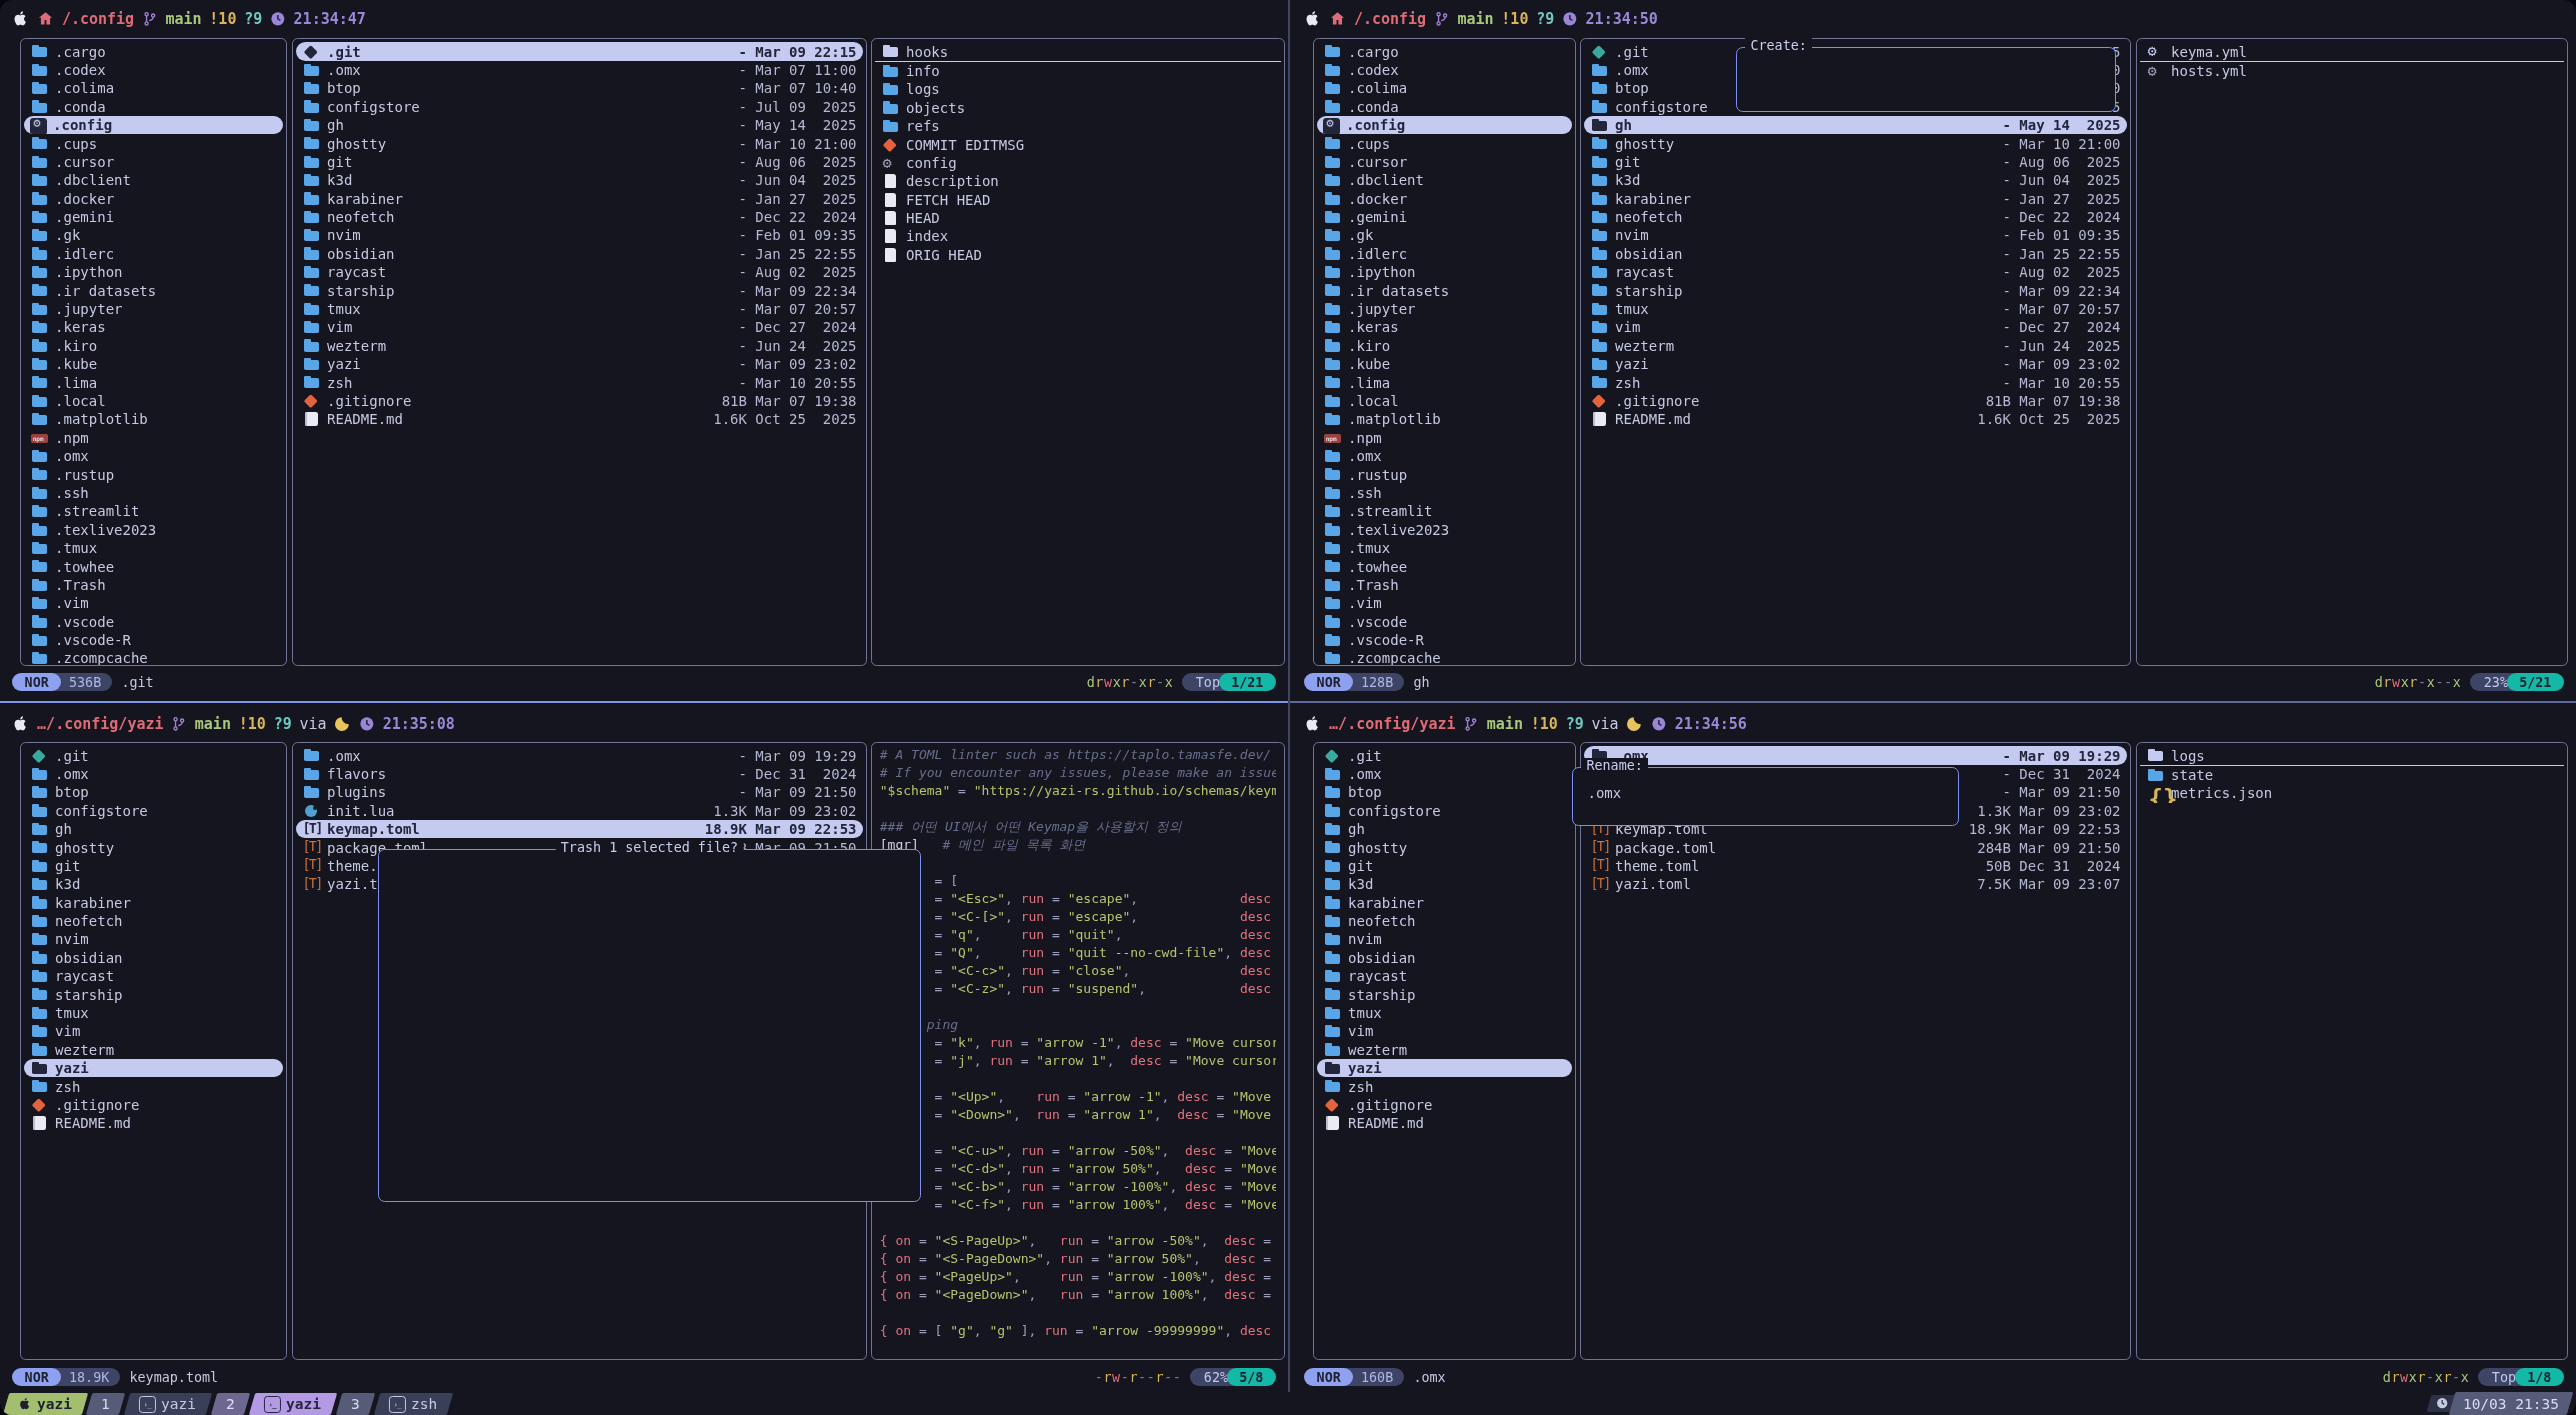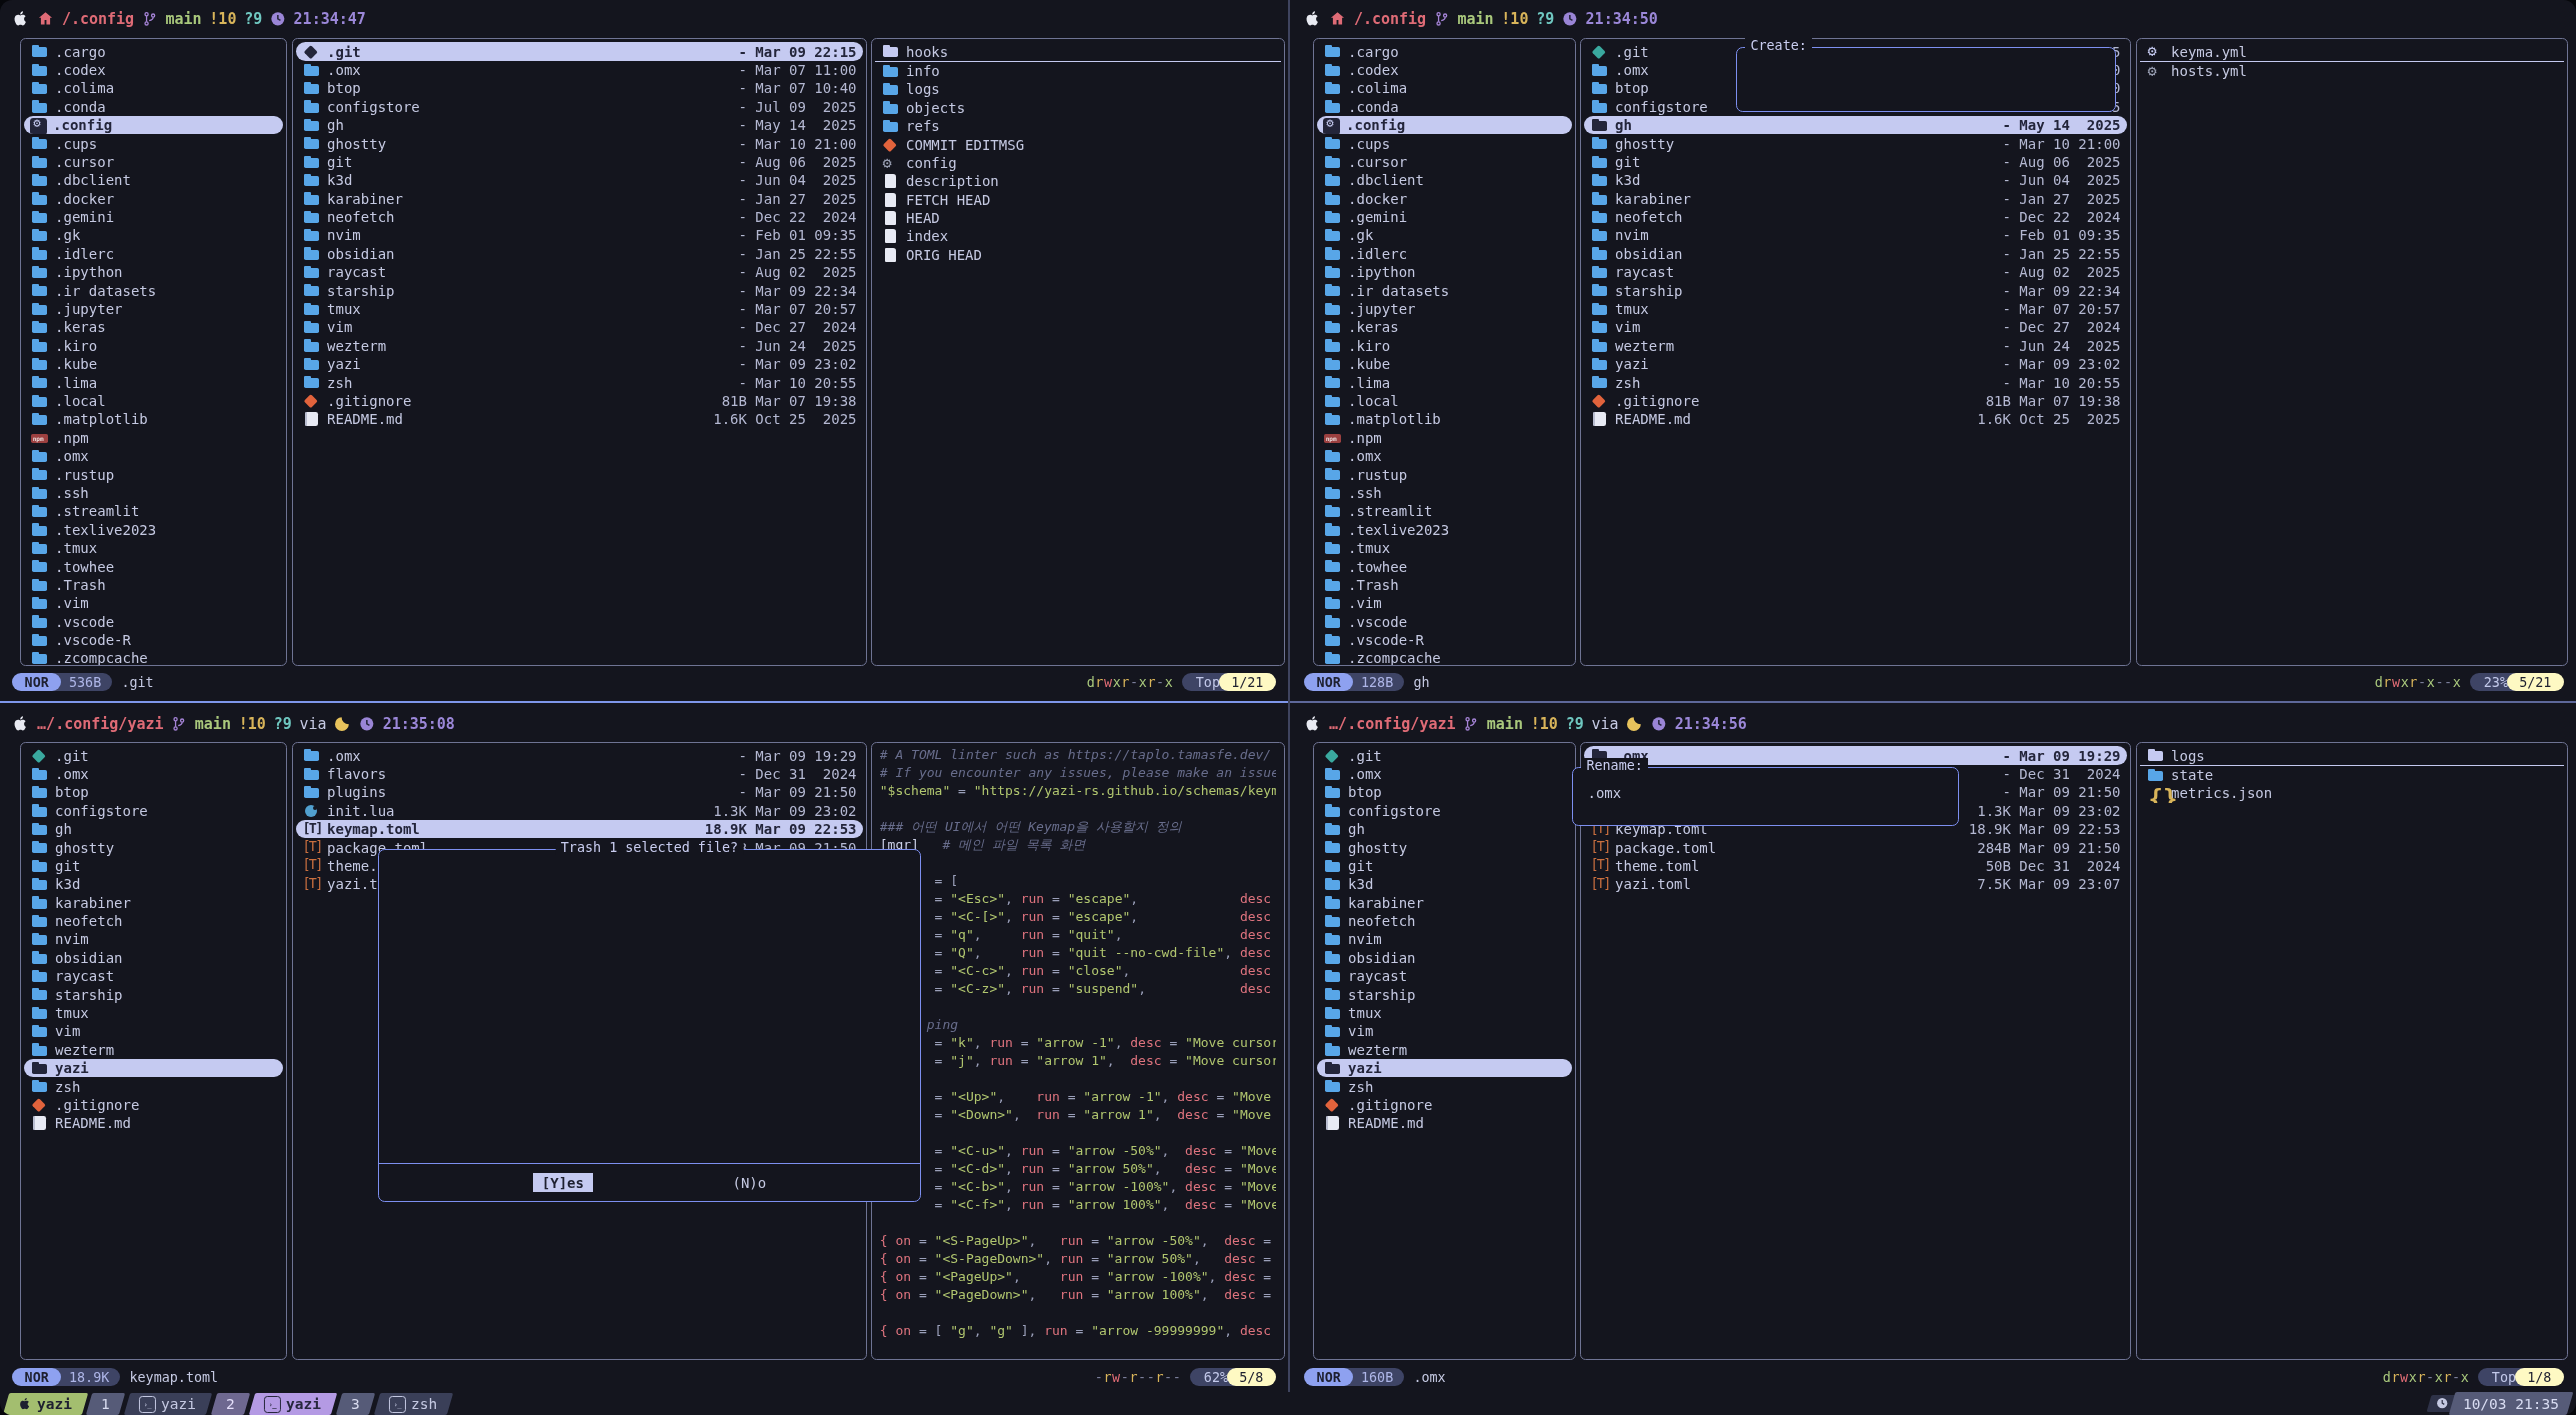--- a/index.html
+++ b/index.html
@@ -43,21 +43,21 @@
   .ic.book::after{content:"";position:absolute;left:2.2px;top:2.2px;width:13.4px;height:14px;background:#e8eaf4;border-left:2.8px solid #b9bdd0;border-radius:1.1px 2.2px 2.2px 1.1px;box-sizing:border-box}
   .ic.braces::before{content:"{}";position:absolute;left:2px;top:1px;color:#d9b55a;font-size:24px;font-weight:bold}
   
   .pstat{position:absolute;left:12.3px;right:12.3px;height:24.6px;display:flex;align-items:center;font-size:13.4px;gap:9px;white-space:pre}
   .pm{background:#8ea1f0;color:#1e2030;padding:1.7px 12.3px;border-radius:12.3px;font-weight:bold;position:relative;z-index:1}
   .ps{background:#3e4465;color:#aeb6e8;padding:1.7px 11.2px 1.7px 22.4px;border-radius:0 12.3px 12.3px 0;margin-left:-14.5px}
   .spacer{flex:1}
   .perms{letter-spacing:0.6px}
   .pc-d,.pc-x{color:#a9c87c}.pc-r{color:#d8b45a}.pc-w{color:#e06c75}.pc-dash{color:#7a7e9a}
   .pp{background:#3e4465;color:#c3c9ea;padding:1.7px 13.4px 1.7px 13.4px;border-radius:12.3px 0 0 12.3px;margin-right:-14.5px}
-  .pv{background:#fef9c3;color:#1e2030;padding:1.7px 12.3px;border-radius:12.3px;font-weight:normal;position:relative;z-index:1}
+  .pv{background:#14b8a6;color:#1e2030;padding:1.7px 12.3px;border-radius:12.3px;font-weight:bold;position:relative;z-index:1}
   
   .col-code{font-size:13px;line-height:18px;white-space:pre;padding:3.4px 7.8px}
   .cl{height:18px;overflow:hidden}
   .tk-c{color:#686d8c;font-style:italic}.tk-g{color:#b1c66f}.tk-p{color:#de737e}
   .tk-n{color:#9ba0ba}.tk-w{color:#cdd1e8}
   
   .vdiv{position:absolute;left:1288px;top:0;width:2.2px;height:1392px;background:#3f445f}
   .hdiv-l{position:absolute;left:0;top:701px;width:1288px;height:2.2px;background:#7e96ea}
   .hdiv-r{position:absolute;left:1290px;top:701px;width:1286px;height:2.2px;background:#5e689a}
   
@@ -459,24 +459,20 @@
     <div class="dlg-body"></div>
   </div>
 
   <div class="dlg" style="left:1572px;top:767px;width:387px;height:59px">
     <span class="dlg-title left">Rename:</span>
     <div class="dlg-body" style="padding-top:17px">.omx</div>
   </div>
 
   <div class="dlg" style="left:378px;top:849px;width:543px;height:353px">
     <span class="dlg-title center">Trash 1 selected file?</span>
-    <div class="dlg-btnbar">
-      <span class="btn-yes">[Y]es</span>
-      <span class="btn-no">(N)o</span>
-    </div>
   </div>
 
   <footer id="tmuxbar">
     <div class="tm-left">
 
     <div class="seg ic-apple s-green">
           <svg class="i-apple" width="13.4" height="13.4" viewBox="0 0 24 24" fill="#1e2030">
             <path d="M17.05 12.54c-.03-2.52 2.06-3.73 2.15-3.79-1.17-1.71-2.99-1.95-3.64-1.98-1.55-.16-3.02.91-3.8.91-.78 0-1.99-.89-3.27-.86-1.68.02-3.23.98-4.1 2.48-1.75 3.03-.45 7.52 1.26 9.98.83 1.2 1.82 2.55 3.12 2.5 1.25-.05 1.73-.81 3.24-.81 1.51 0 1.94.81 3.27.78 1.35-.02 2.2-1.22 3.02-2.43.95-1.39 1.34-2.74 1.36-2.81-.03-.01-2.61-1-2.64-3.97zM14.54 4.89c.69-.83 1.15-1.99 1.02-3.14-.99.04-2.18.66-2.89 1.49-.63.73-1.19 1.9-1.04 3.02 1.1.09 2.23-.56 2.91-1.37z"></path>
           </svg>
 

